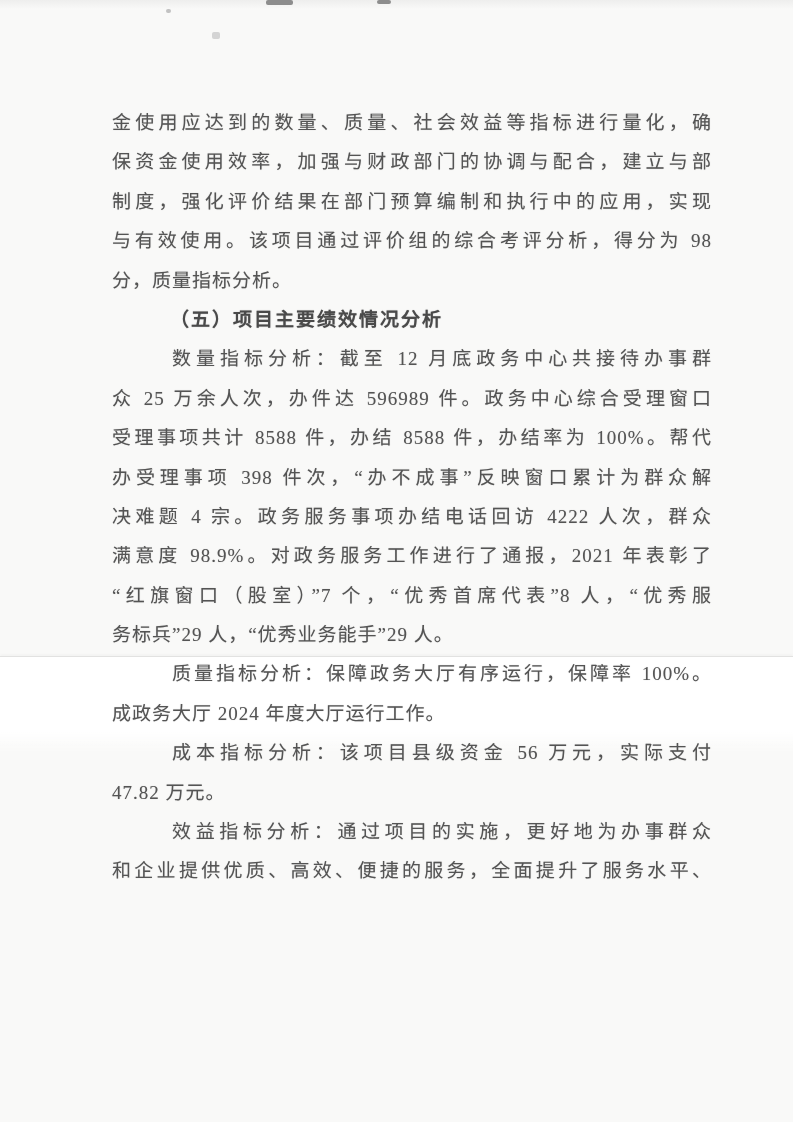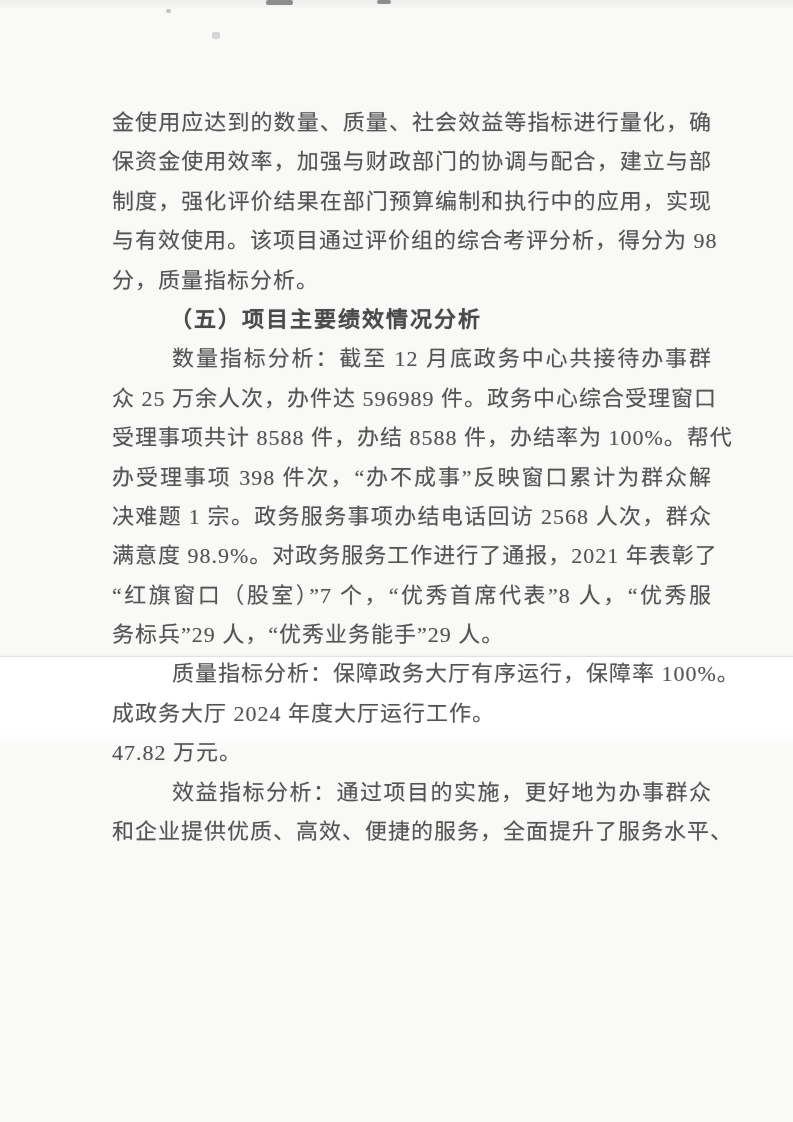--- a/index.html
+++ b/index.html
@@ -39,21 +39,21 @@
   .a4 { left: 212px; top: 32px; width: 8px; height: 7px; background: #d4d4d4; }
 
   .textblock {
     position: absolute;
     left: 112px; top: 103px; width: 600px;
     z-index: 2;
   }
   .line {
     height: 39.4px;
     line-height: 39.4px;
-    font-size: 22px;
+    font-size: 19px;
     letter-spacing: 1px;
     white-space: nowrap;
     color: #545454;
     text-shadow: 0 0 1px rgba(90,90,90,0.35);
   }
   .just {
     text-align: justify;
     text-align-last: justify;
     text-justify: inter-character;
   }
@@ -85,24 +85,25 @@
     <div class="line just">金使用应达到的数量、质量、社会效益等指标进行量化，确</div>
     <div class="line just">保资金使用效率，加强与财政部门的协调与配合，建立与部</div>
     <div class="line just">制度，强化评价结果在部门预算编制和执行中的应用，实现</div>
     <div class="line just">与有效使用。该项目通过评价组的综合考评分析，得分为 98</div>
     <div class="line left">分，质量指标分析。</div>
     <div class="line left heading">（五）项目主要绩效情况分析</div>
     <div class="line just indent">数量指标分析：截至 12 月底政务中心共接待办事群</div>
     <div class="line just">众 25 万余人次，办件达 596989 件。政务中心综合受理窗口</div>
     <div class="line just">受理事项共计 8588 件，办结 8588 件，办结率为 100%。帮代</div>
     <div class="line just">办受理事项 398 件次，“办不成事”反映窗口累计为群众解</div>
-    <div class="line just">决难题 1 宗。政务服务事项办结电话回访 2568 人次，群众</div>
+    <div class="line just">决难题 4 宗。政务服务事项办结电话回访 4222 人次，群众</div>
     <div class="line just">满意度 98.9%。对政务服务工作进行了通报，2021 年表彰了</div>
     <div class="line just">“红旗窗口（股室）”7 个，“优秀首席代表”8 人，“优秀服</div>
     <div class="line left">务标兵”29 人，“优秀业务能手”29 人。</div>
     <div class="line just indent">质量指标分析：保障政务大厅有序运行，保障率 100%。</div>
     <div class="line left">成政务大厅 2024 年度大厅运行工作。</div>
+    <div class="line just indent">成本指标分析：该项目县级资金 56 万元，实际支付</div>
     <div class="line left">47.82 万元。</div>
     <div class="line just indent">效益指标分析：通过项目的实施，更好地为办事群众</div>
     <div class="line just">和企业提供优质、高效、便捷的服务，全面提升了服务水平、</div>
   </div>
 
 </div>
 
 </body></html>

